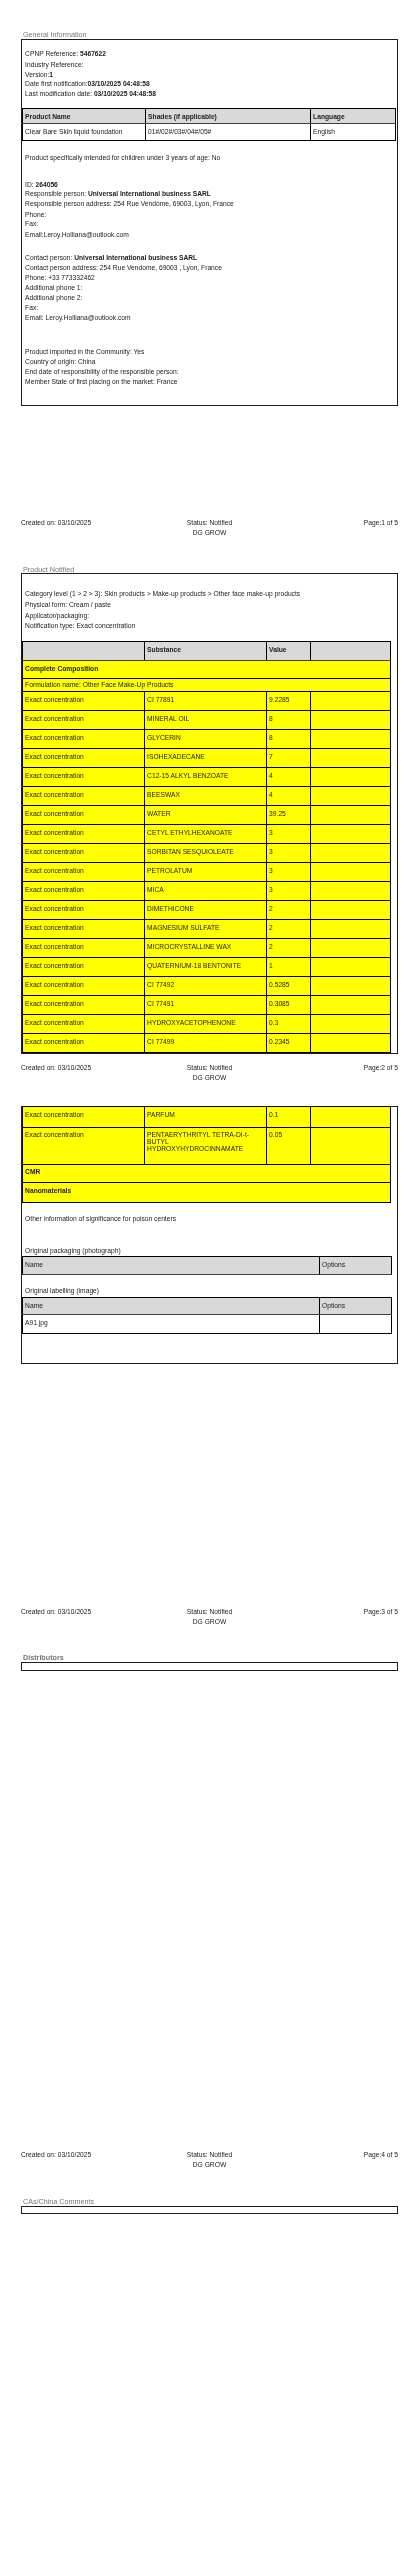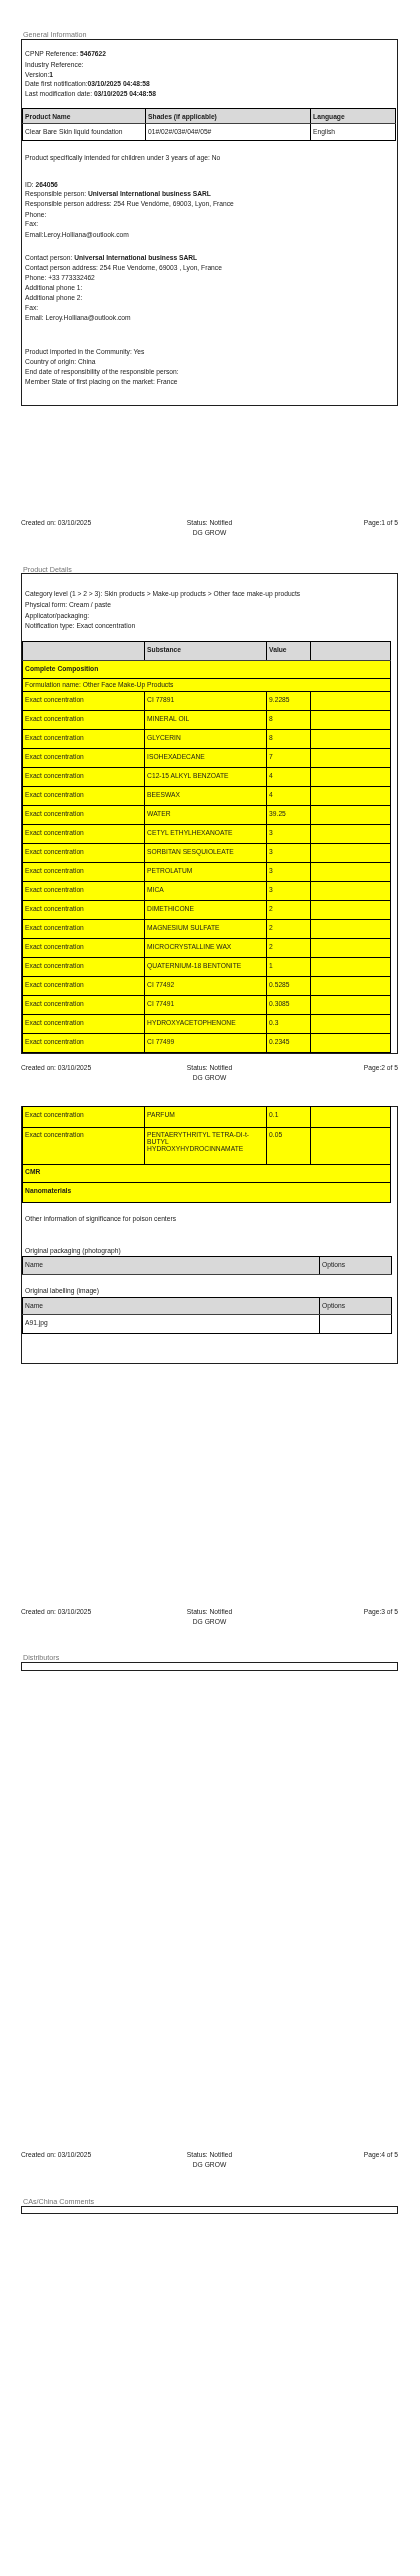--- a/index.html
+++ b/index.html
@@ -84,21 +84,21 @@
     </table>
 </div>
 
 <div class="footer" style="top:519px;">
   <span class="fleft">Created on: 03/10/2025</span>
   <span class="fright">Page:1 of 5</span>
   <span class="fcenter">Status: Notified</span>
   <span class="forg">DG GROW</span>
 </div>
 
-<div class="section-title" style="top:565px;">Product Details</div>
+<div class="section-title" style="top:565px;">Product Notified</div>
 
 <div class="box" style="top:573px;height:479px;">
   <div class="info-line" style="top:15.5px;">Category level (1 &gt; 2 &gt; 3): Skin products &gt; Make-up products &gt; Other face make-up products</div>
   <div class="info-line" style="top:27px;">Physical form: Cream / paste</div>
   <div class="info-line" style="top:38px;">Applicator/packaging:</div>
   <div class="info-line" style="top:48px;">Notification type: Exact concentration</div>
 
   <table class="abs comp-table" style="top:67px;left:0;width:369px;">
     <colgroup>
         <col style="width:122px">
@@ -313,21 +313,21 @@
     </table>
 </div>
 
 <div class="footer" style="top:1608px;">
   <span class="fleft">Created on: 03/10/2025</span>
   <span class="fright">Page:3 of 5</span>
   <span class="fcenter">Status: Notified</span>
   <span class="forg">DG GROW</span>
 </div>
 
-<div class="section-title" style="top:1653px;">Distributors</div>
+<div class="section-title" style="top:1653px;font-weight:bold;">Distributors</div>
 <div class="thin-box" style="top:1662px;height:6.7px;"></div>
 
 <div class="footer" style="top:2151px;">
   <span class="fleft">Created on: 03/10/2025</span>
   <span class="fright">Page:4 of 5</span>
   <span class="fcenter">Status: Notified</span>
   <span class="forg">DG GROW</span>
 </div>
 
 <div class="section-title" style="top:2197px;">CAs/China Comments</div>

